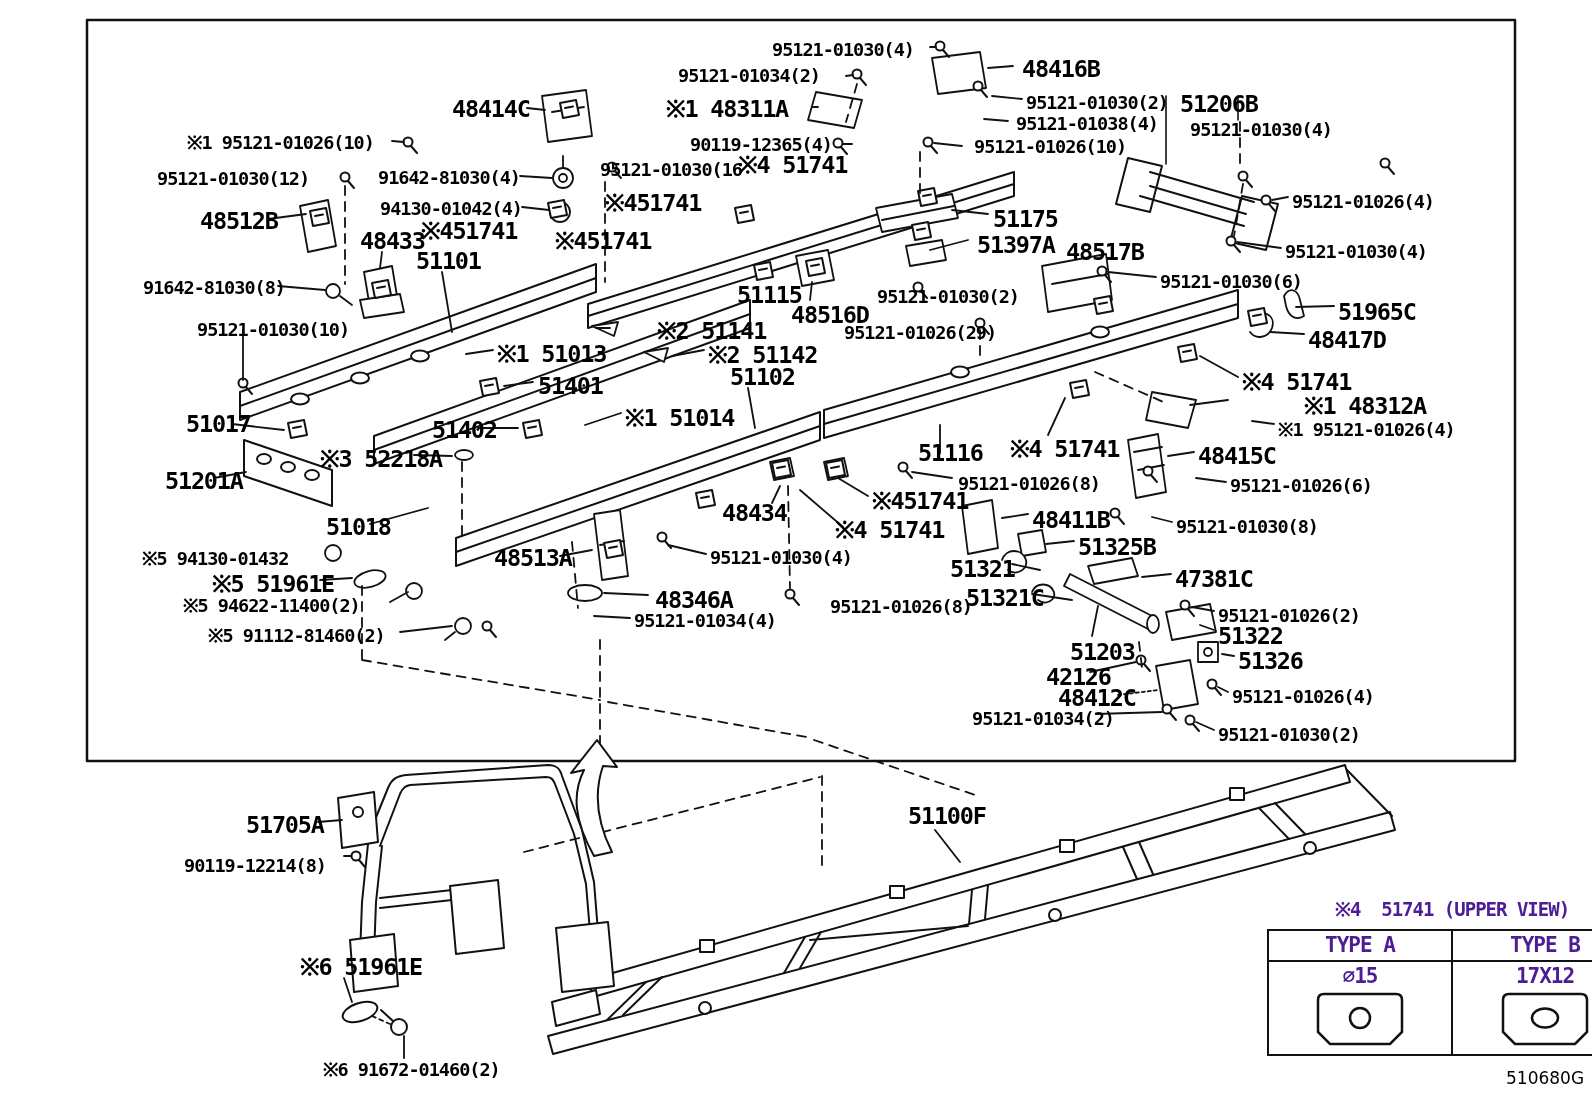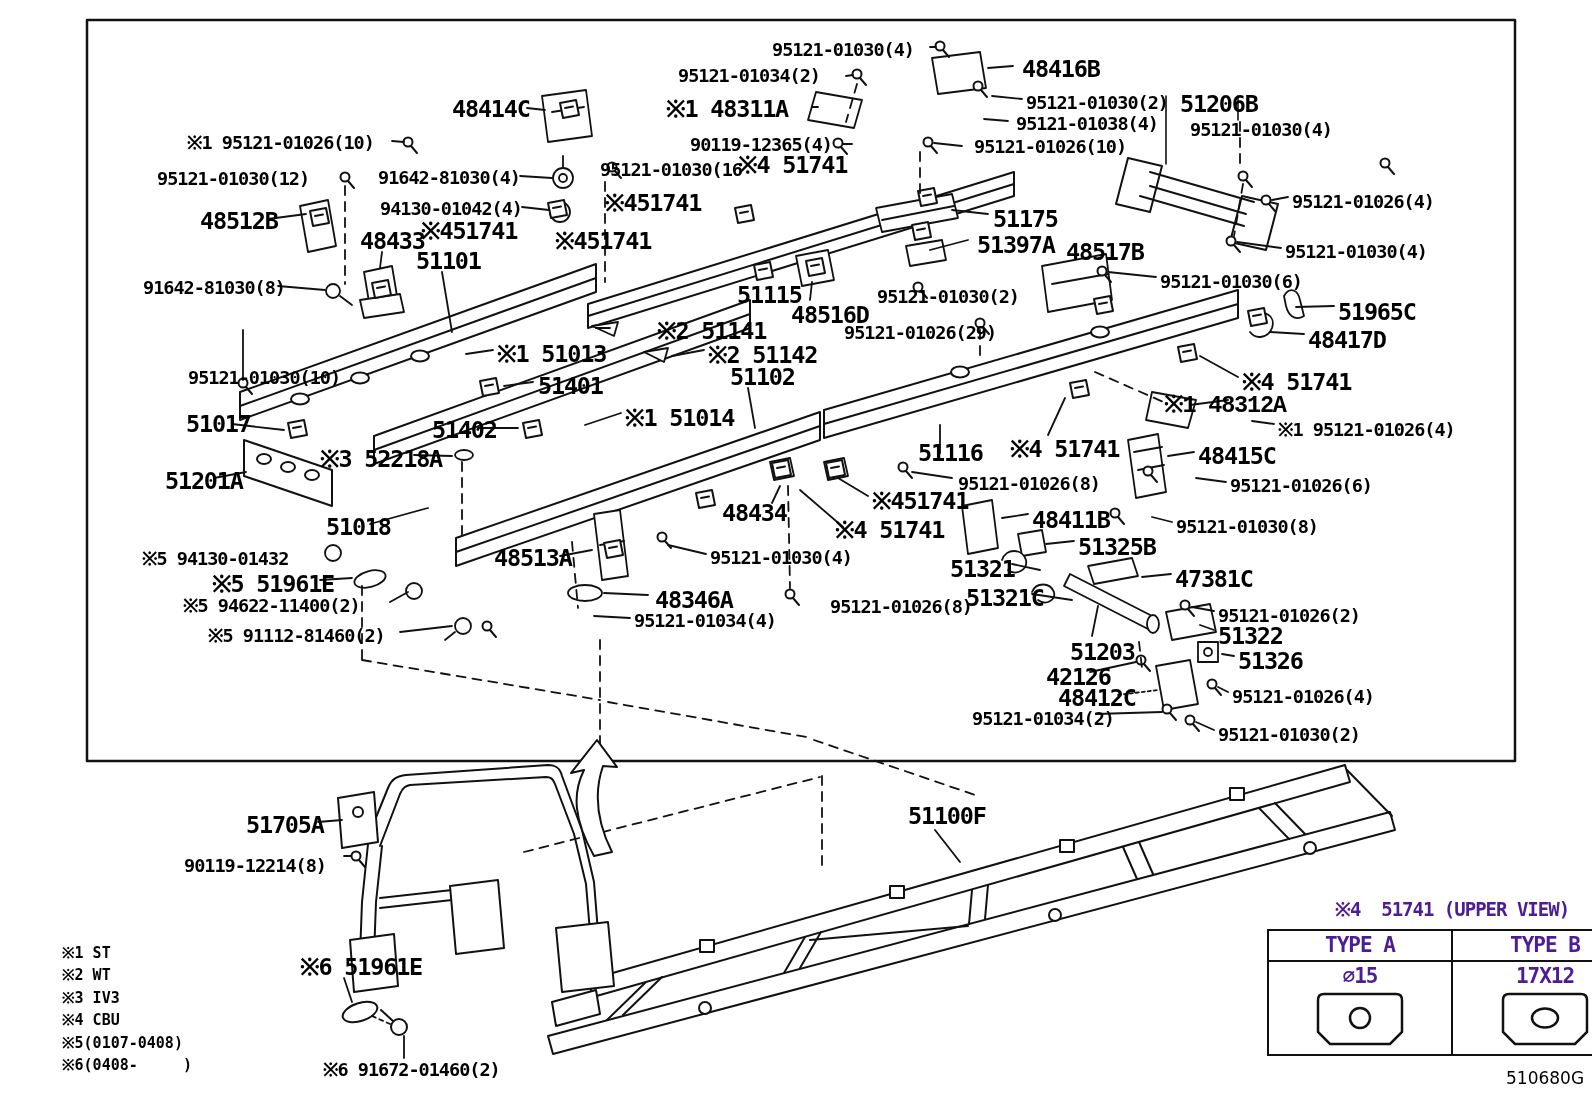--- a/index.html
+++ b/index.html
@@ -271,31 +271,31 @@
       <div class="lbl lg" style="left: 993px; top: 207px;">51175</div>
       <div class="lbl lg" style="left: 977px; top: 233px;">51397A</div>
       <div class="lbl lg" style="left: 1066px; top: 240px;">48517B</div>
       <div class="lbl sm" style="left: 1285px; top: 242px;">95121-01030(4)</div>
       <div class="lbl sm" style="left: 143px; top: 278px;">91642-81030(8)</div>
       <div class="lbl sm" style="left: 1160px; top: 272px;">95121-01030(6)</div>
       <div class="lbl lg" style="left: 737px; top: 283px;">51115</div>
       <div class="lbl lg" style="left: 791px; top: 303px;">48516D</div>
       <div class="lbl sm" style="left: 877px; top: 287px;">95121-01030(2)</div>
       <div class="lbl lg" style="left: 1338px; top: 300px;">51965C</div>
-      <div class="lbl sm" style="left: 188px; top: 320px; margin-top: 48px;">95121-01030(10)</div>
+      <div class="lbl sm" style="left: 197px; top: 320px;">95121-01030(10)</div>
       <div class="lbl lg" style="left: 657px; top: 319px;">※2 51141</div>
       <div class="lbl sm" style="left: 824px; top: 323px; margin-left: 20px;">95121-01026(29)</div>
       <div class="lbl lg" style="left: 1308px; top: 328px;">48417D</div>
       <div class="lbl lg" style="left: 497px; top: 342px;">※1 51013</div>
       <div class="lbl lg" style="left: 708px; top: 343px;">※2 51142</div>
       <div class="lbl lg" style="left: 538px; top: 374px;">51401</div>
       <div class="lbl lg" style="left: 730px; top: 365px;">51102</div>
       <div class="lbl lg" style="left: 1242px; top: 370px;">※4 51741</div>
       <div class="lbl lg" style="left: 186px; top: 412px;">51017</div>
-      <div class="lbl lg" style="left: 1164px; top: 394px; font-family: Liberation Mono, monospace;">※1 48312A</div>
+      <div class="lbl lg" style="left: 1304px; top: 394px;">※1 48312A</div>
       <div class="lbl lg" style="left: 432px; top: 418px;">51402</div>
       <div class="lbl lg" style="left: 625px; top: 406px;">※1 51014</div>
       <div class="lbl sm" style="left: 1278px; top: 420px;">※1 95121-01026(4)</div>
       <div class="lbl lg" style="left: 918px; top: 441px;">51116</div>
       <div class="lbl lg" style="left: 1010px; top: 437px;">※4 51741</div>
       <div class="lbl lg" style="left: 320px; top: 447px;">※3 52218A</div>
       <div class="lbl lg" style="left: 1198px; top: 444px;">48415C</div>
       <div class="lbl lg" style="left: 165px; top: 469px;">51201A</div>
       <div class="lbl sm" style="left: 958px; top: 474px;">95121-01026(8)</div>
       <div class="lbl sm" style="left: 1230px; top: 476px; text-align: center;">95121-01026(6)</div>
@@ -327,28 +327,20 @@
       <div class="lbl sm" style="left: 1232px; top: 687px;">95121-01026(4)</div>
       <div class="lbl sm" style="left: 972px; top: 709px;">95121-01034(2)</div>
       <div class="lbl sm" style="left: 1218px; top: 725px;">95121-01030(2)</div>
       <div class="lbl lg" style="left: 246px; top: 813px;">51705A</div>
       <div class="lbl sm" style="left: 184px; top: 856px;">90119-12214(8)</div>
       <div class="lbl lg" style="left: 908px; top: 804px;">51100F</div>
       <div class="lbl lg" style="left: 300px; top: 955px;">※6 51961E</div>
       <div class="lbl sm" style="left: 323px; top: 1060px;">※6 91672-01460(2)</div>
     </div>
 
-  <div class="legend" id="legend">
-      <div>※1 ST</div>
-      <div>※2 WT</div>
-      <div>※3 IV3</div>
-      <div>※4 CBU</div>
-      <div>※5(0107-0408)</div>
-      <div>※6(0408-     )</div>
-    </div>
 
   <div class="inset">
     <div class="inset-title">※4  51741 (UPPER VIEW)</div>
     <div class="itable">
       <div class="icell hcell cA">TYPE A</div>
       <div class="icell hcell">TYPE B</div>
       <div class="icell bcell cA">
         <div class="spec">∅15</div>
         <svg width="100" height="62">
           <path d="M14,6 L86,6 Q92,6 92,12 L92,44 L80,56 L20,56 L8,44 L8,12 Q8,6 14,6 Z" fill="#fff" stroke="#111" stroke-width="2.5"></path>

